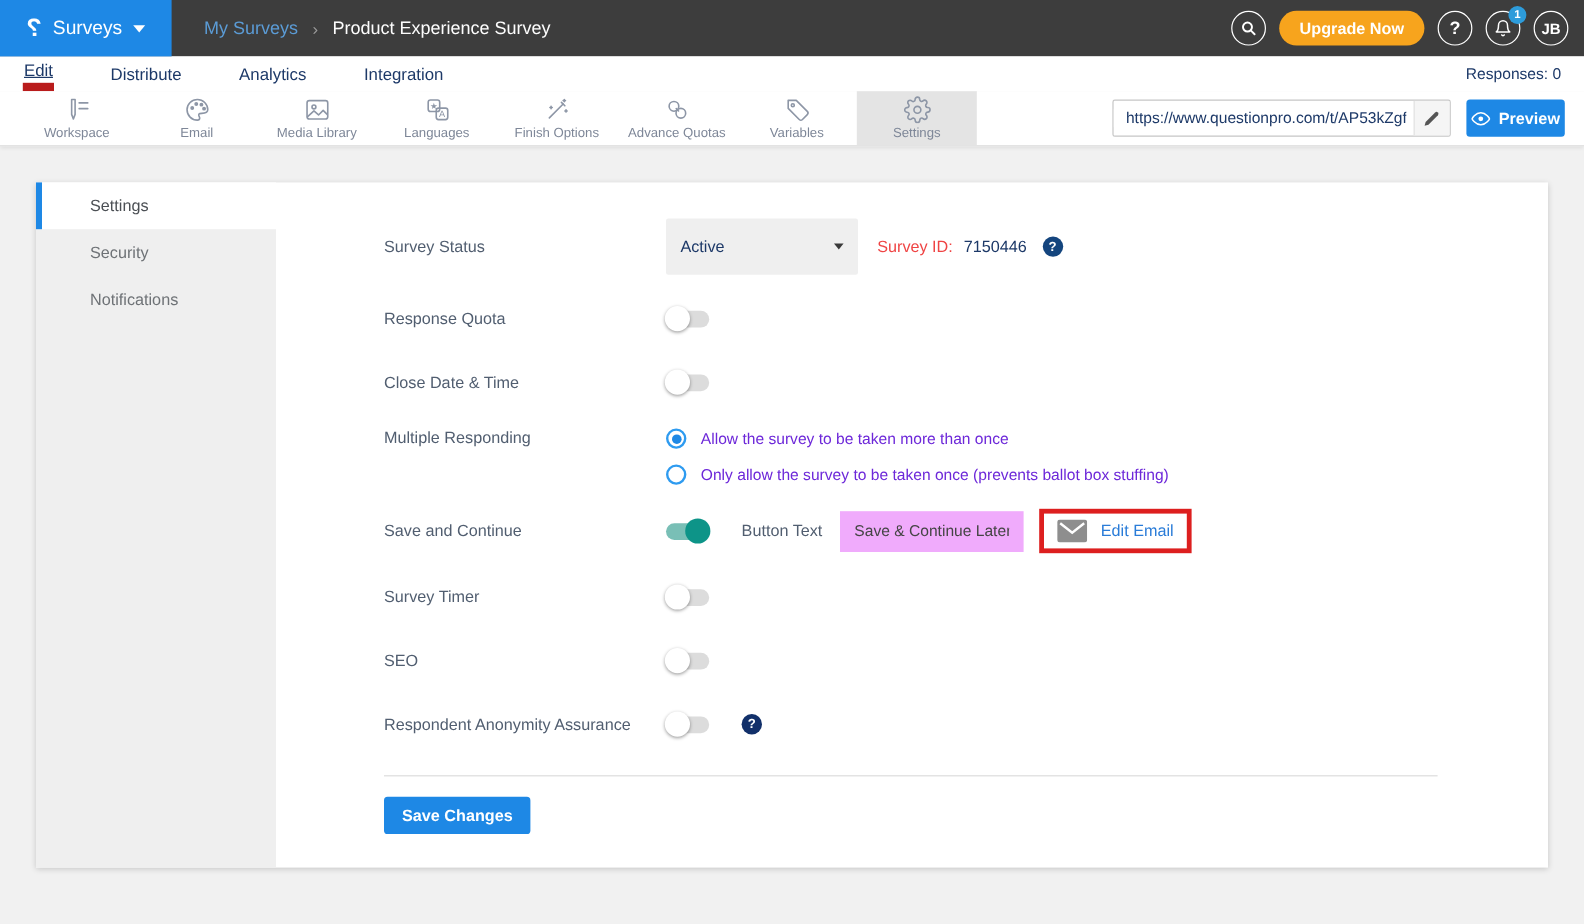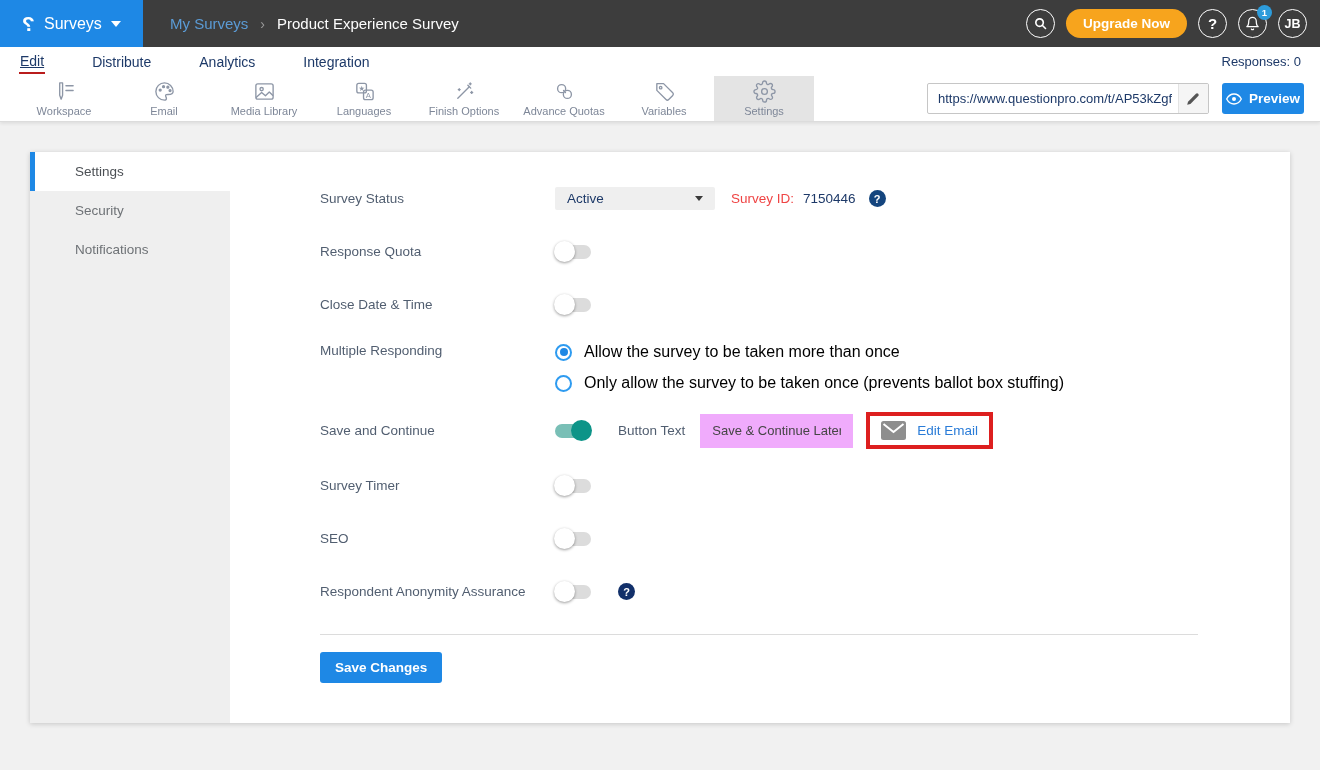--- a/index.html
+++ b/index.html
@@ -24,21 +24,21 @@
   .upgrade-btn { background:#f7a41d; color:#fff; border:none; border-radius:15px; height:29px;
     padding:0 17px; font-size:13.5px; font-weight:700; cursor:pointer; font-family:inherit; }
   .avatar { font-size:12.5px; font-weight:700; }
   .notif-badge { position:absolute; top:-5px; right:-6px; background:#2d9cdb; color:#fff;
     width:15px; height:15px; border-radius:50%; font-size:9.5px; font-weight:700;
     display:flex; align-items:center; justify-content:center; }
 
   
   .nav-row { height:29px; background:#fff; display:flex; align-items:center; padding:0 19px; }
   .nav-tab { font-size:14px; color:#1d3968; margin-right:46px; cursor:pointer; padding:3px 1px; }
-  .nav-tab.active { border-bottom:2px solid #b91c1c;text-decoration:underline; }
+  .nav-tab.active { border-bottom:7px solid #b91c1c;text-decoration:underline; }
   .nav-responses { margin-left:auto; font-size:13px; color:#1d3968; }
 
   
   .toolbar { height:46px; background:#fff; display:flex; align-items:stretch; padding-left:14px;
     border-bottom:1px solid #dcdcdc; box-shadow:0 2px 3px rgba(0,0,0,0.07); position:relative; z-index:2; }
   .tool-tab { width:100px; display:flex; flex-direction:column; align-items:center; justify-content:center;
     gap:2px; cursor:pointer; }
   .tool-tab.active { background:#e4e4e4; }
   .tool-tab svg { width:23px; height:23px; stroke:#8d96a6; fill:none; stroke-width:1.4; }
   .tool-label { font-size:11px; color:#7e8798; white-space:nowrap; }
@@ -59,21 +59,21 @@
   .card { display:flex; background:#fff; box-shadow:0 1px 5px rgba(0,0,0,0.18); height:571px; }
   .card-sidebar { width:200px; background:#efefef; flex-shrink:0; }
   .side-item { height:39px; display:flex; align-items:center; padding-left:45px; font-size:13.5px;
     color:#6e7276; cursor:pointer; }
   .side-item.active { background:#fff; border-left:5px solid #1e88e5; padding-left:40px; color:#4b4f54; }
 
   .card-main { flex:1; padding:30px 0 0 90px; }
   .row { display:flex; align-items:center; margin-bottom:20px; min-height:33px; }
   .row-label { width:235px; flex-shrink:0; font-size:13.5px; color:#515e70; }
 
-  .select-box { width:160px; height:23px; background:#efefef; border-radius:2px; display:flex;
+  .select-box { width:160px; height:47px; background:#efefef; border-radius:2px; display:flex;
     align-items:center; padding:0 12px; font-size:13.5px; color:#1d3968; cursor:pointer; }
   .select-caret { margin-left:auto; width:0; height:0; border-left:4.5px solid transparent;
     border-right:4.5px solid transparent; border-top:5.5px solid #3a3a3a; }
   .survey-id-group { display:flex; align-items:center; margin-left:16px; gap:9px; }
   .sid-label { font-size:13.5px; color:#ef4444; }
   .sid-value { font-size:13.5px; color:#1d3968; }
   .help-dot { width:17px; height:17px; background:#14457e; border-radius:50%; color:#fff;
     font-size:11px; font-weight:700; display:flex; align-items:center; justify-content:center;
     margin-left:13px; cursor:pointer; flex-shrink:0; }
 
@@ -81,21 +81,21 @@
   .toggle .knob { position:absolute; top:-3.5px; left:-1px; width:21px; height:21px; border-radius:50%;
     background:#fff; box-shadow:0 1px 3px rgba(0,0,0,0.4); }
   .toggle.on { background:#79bfb6; }
   .toggle.on .knob { left:auto; right:-1px; background:#0d9488; box-shadow:none; }
 
   .radio-group { display:flex; flex-direction:column; gap:13px; padding-top:2px; }
   .radio-option { display:flex; align-items:center; gap:12px; cursor:pointer; }
   .radio { width:17px; height:17px; border:2px solid #2e9bf0; border-radius:50%; background:#fff;
     position:relative; flex-shrink:0; }
   .radio.checked::after { content:""; position:absolute; inset:2.5px; background:#1e88e5; border-radius:50%; }
-  .radio-label { font-size:16px; color:#000000; }
+  .radio-label { font-size:13px; color:#6d28d9; }
 
   .btn-text-label { margin-left:27px; font-size:13.5px; color:#515e70; }
   .btn-text-input { margin-left:15px; width:153px; height:34px; background:#f0abfc; border:none;
     outline:none; font-size:13px; color:#454545; padding:0 12px; font-family:inherit; }
   .annotation-box { margin-left:13px; border:4px solid #dd1f1f; padding:5px 11px; display:flex;
     align-items:center; gap:11px; }
   .edit-email { display:flex; align-items:center; gap:11px; cursor:pointer; background:none; border:none;
     font-family:inherit; padding:0; }
   .envelope { width:25px; height:19px; flex-shrink:0; }
   .edit-email-label { font-size:13.5px; color:#2a7cd8; }

